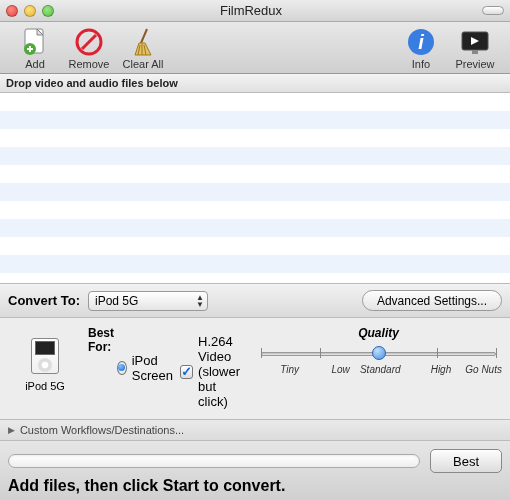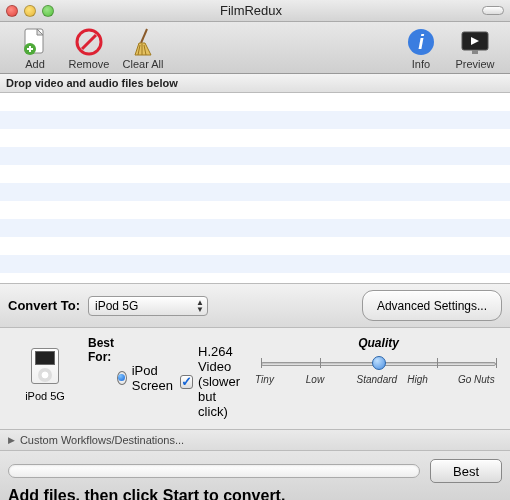--- a/index.html
+++ b/index.html
@@ -28,21 +28,21 @@
   .list { height:190px; background:#fff; overflow:hidden; }
   .row { height:18px; }
   .row:nth-child(odd) { background:#fff; }
   .row:nth-child(even) { background:#edf3fd; }
 
   
   .convertbar { display:flex; align-items:center; gap:8px; padding:6px 8px; background:linear-gradient(#f2f2f2,#dadada); border-top:1px solid #bbb; border-bottom:1px solid #bbb; }
   .convertbar .lbl { font-size:13px; font-weight:bold; }
   .popup { display:inline-flex; align-items:center; height:20px; background:linear-gradient(#fff,#e4e4e4); border:1px solid #9a9a9a; border-radius:4px; font-size:12px; padding:0 18px 0 6px; position:relative; min-width:120px; box-shadow:0 1px 0 #fff inset; }
   .popup .arrows { position:absolute; right:3px; top:2px; font-size:8px; line-height:7px; color:#333;}
-  .aqua-btn { height:31px; background:linear-gradient(#fdfdfd,#e4e4e4); border:1px solid #9a9a9a; border-radius:11px; font-size:12px; padding:0 14px; box-shadow:0 1px 0 #fff inset; cursor:pointer; }
+  .aqua-btn { height:21px; background:linear-gradient(#fdfdfd,#e4e4e4); border:1px solid #9a9a9a; border-radius:11px; font-size:12px; padding:0 14px; box-shadow:0 1px 0 #fff inset; cursor:pointer; }
 
   
   .settings { display:flex; padding:8px 8px 10px 8px; background:#ededed; border-bottom:1px solid #bbb; gap:6px; }
   .dev { display:flex; flex-direction:column; align-items:center; width:74px; font-size:11px; padding-top:12px;}
   .dev .ipod-body { width:28px; height:36px; background:linear-gradient(#fff,#f0f0f0); border:1px solid #888; border-radius:3px; display:flex; flex-direction:column; align-items:center; }
   .dev .ipod-screen { margin-top:2px; width:20px; height:14px; background:#222; border:1px solid #666; }
   .dev .ipod-wheel { margin-top:3px; width:14px; height:14px; border-radius:50%; background:radial-gradient(circle,#fff 35%,#ddd 36%);}
   .mid { flex:0 0 136px; display:flex; flex-direction:row; gap:3px;}
   .mid .hdr { font-size:12px; font-weight:bold; }
   .radio-row { display:flex; align-items:center; gap:5px; font-size:13px; }
@@ -51,21 +51,21 @@
   .check-row { display:flex; align-items:center; gap:5px; font-size:13px; margin-top:8px;}
   .check { width:14px; height:14px; border:1px solid #777; border-radius:3px; background:linear-gradient(#fff,#ddd); display:inline-flex; align-items:center; justify-content:center; color:#1766d6; font-size:13px; font-weight:bold;}
   
   .quality { flex:1; display:flex; flex-direction:column; align-items:stretch; padding-left:8px;font-style:italic;}
   .quality .qhdr { text-align:center; font-size:12px; font-weight:bold; }
   .slider { position:relative; height:18px; margin:4px 6px 0 6px;}
   .track { position:absolute; left:0; right:0; top:8px; height:4px; background:linear-gradient(#bbb,#eaeaea); border:1px solid #999; border-radius:3px;}
   .tick { position:absolute; top:4px; width:1px; height:10px; background:#888;}
   .thumb { position:absolute; top:2px; width:14px; height:14px; margin-left:-7px; background:radial-gradient(circle at 35% 30%, #bfe0ff, #4a8ee0); border:1px solid #2a65aa; border-radius:50%;}
   .ticklabels { display:flex; justify-content:space-between; font-size:10px; color:#333; margin:2px 0 0 0; padding:0 0;}
-  .ticklabels span { width:44px; text-align:left; }
+  .ticklabels span { width:44px; text-align:right; }
 
   
   .workflows { display:flex; align-items:center; gap:5px; font-size:11px; color:#444; padding:4px 8px; background:linear-gradient(#eaeaea,#dcdcdc); border-bottom:1px solid #bbb;}
   .tri { font-size:9px; color:#666; }
 
   
   .bottom { background:linear-gradient(#e6e6e6,#cfcfcf); padding:8px; }
   .progress-row { display:flex; align-items:center; gap:10px;}
   .progress { flex:1; height:14px; border:1px solid #aaa; border-radius:7px; background:linear-gradient(#fff,#eee); box-shadow:inset 0 1px 2px rgba(0,0,0,0.08);}
   .start-btn { height:24px; padding:0 22px; border:1px solid #888; border-radius:5px; background:linear-gradient(#fdfdfd,#dcdcdc); font-size:13px; cursor:pointer; box-shadow:0 1px 0 #fff inset;}

